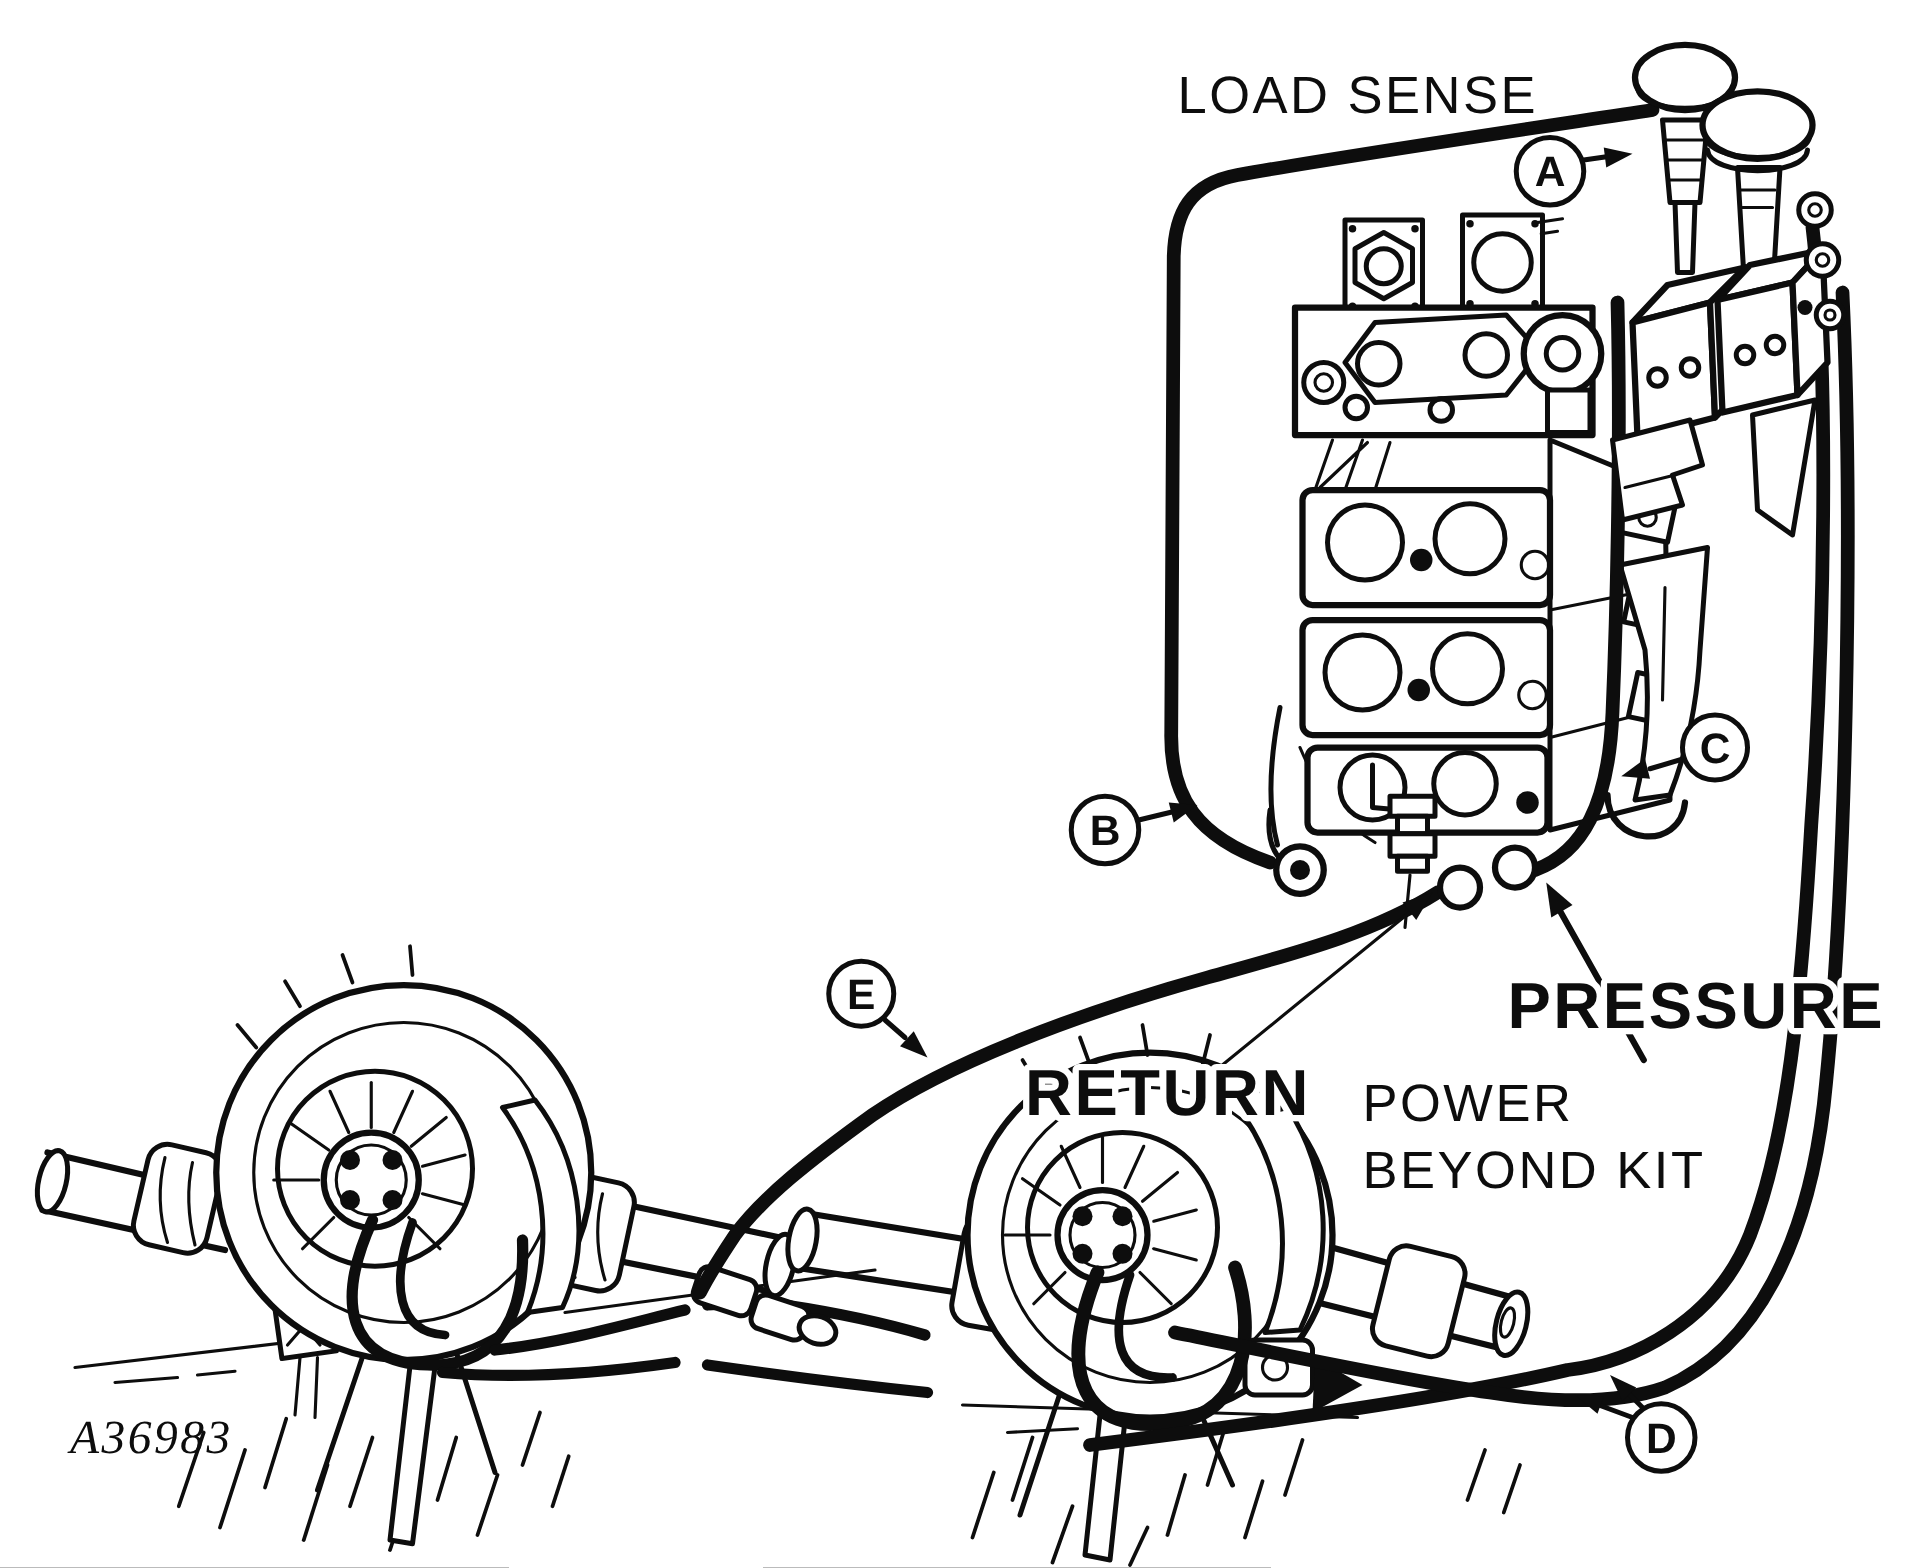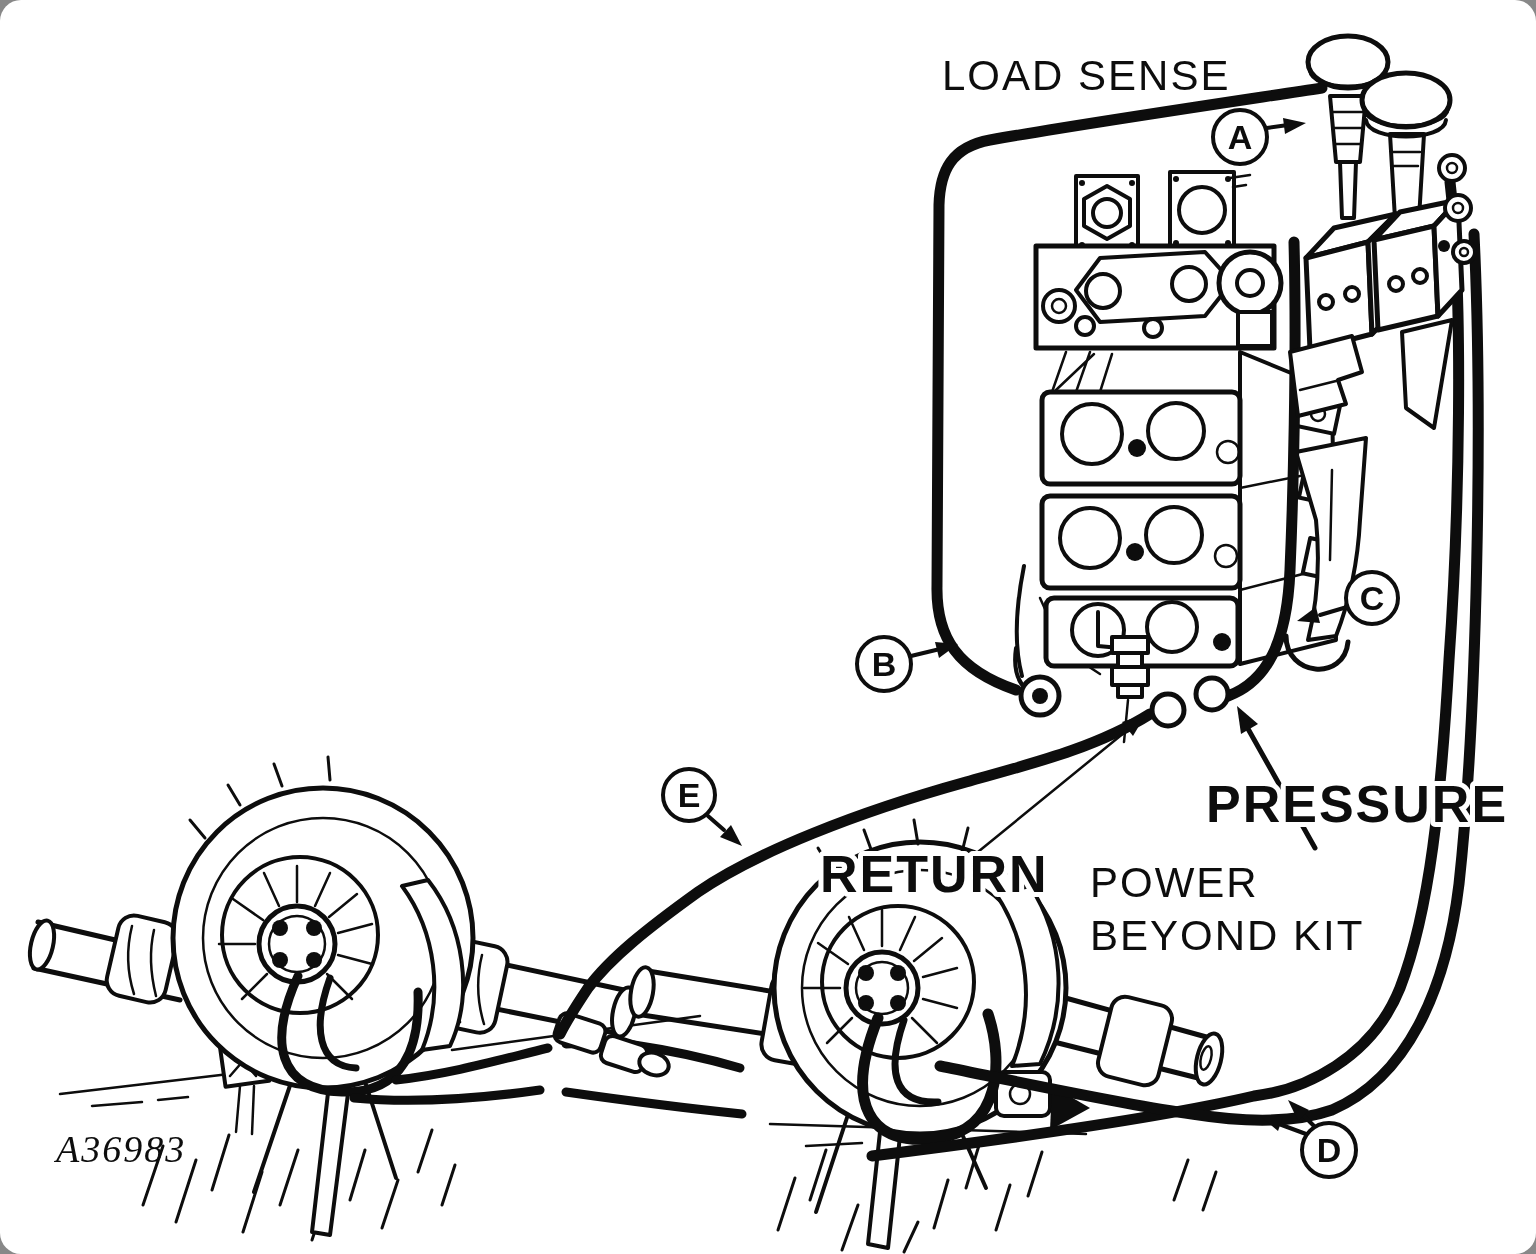--- a/index.html
+++ b/index.html
@@ -1,21 +1,20 @@
 <!DOCTYPE html>
 <html style="--ink: #0d0d0d; --paper: #ffffff;"><head>
 <meta charset="utf-8">
 <style>
   :root { --ink:#0d0d0d; --paper:#ffffff; }
   html,body { margin:0; padding:0; background:#888; }
   .stage {
     width:1536px; height:1254px; margin:0 auto; background:var(--paper);
     position:relative; overflow:hidden;
     font-family:"Liberation Sans", sans-serif;
-    border-radius:21px;
   }
   svg { display:block; }
   .ln   { fill:none; stroke:var(--ink); stroke-width:4; stroke-linecap:round; stroke-linejoin:round; }
   .ln5  { fill:none; stroke:var(--ink); stroke-width:5; stroke-linecap:round; stroke-linejoin:round; }
   .thin { fill:none; stroke:var(--ink); stroke-width:2.5; stroke-linecap:round; }
   .wfill{ fill:var(--paper); }
   .ink  { fill:var(--ink); stroke:none; }
   .hose { fill:none; stroke:var(--ink); stroke-width:11; stroke-linecap:round; }
   .hose9{ fill:none; stroke:var(--ink); stroke-width:9;  stroke-linecap:round; }
   .hose7{ fill:none; stroke:var(--ink); stroke-width:7;  stroke-linecap:round; }

